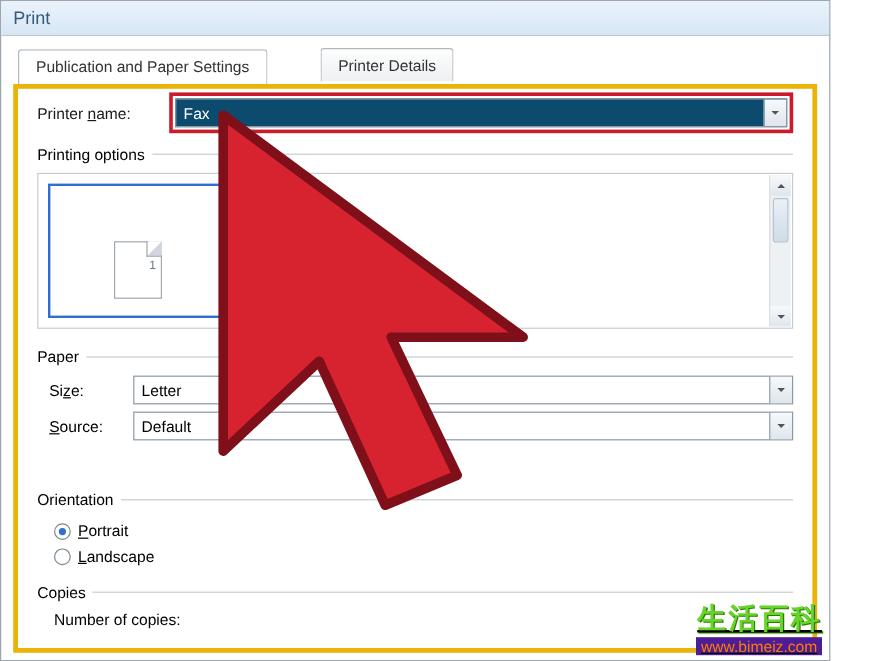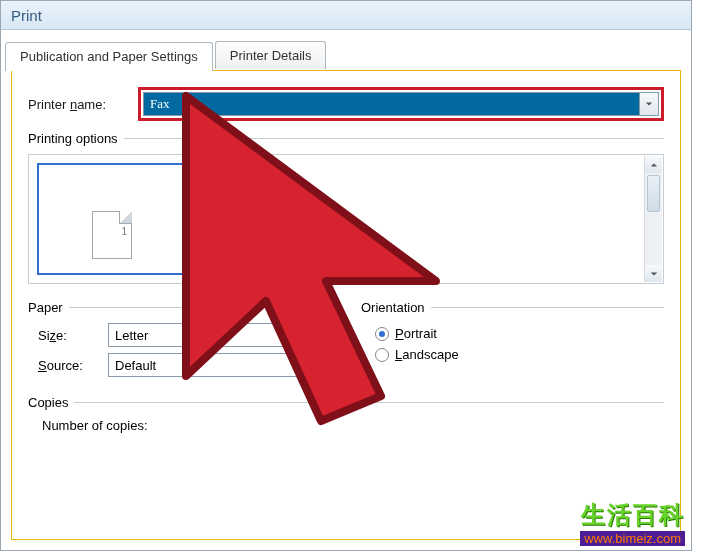--- a/index.html
+++ b/index.html
@@ -1,54 +1,54 @@
 <!DOCTYPE html>
 <html><head>
 <meta charset="utf-8">
 <style>
   html,body{margin:0;padding:0;font-family:"Segoe UI",Tahoma,sans-serif;font-size:13px;color:#000;}
   .window{width:692px;height:551px;box-sizing:border-box;background:#fff;border:1px solid #9aa7b2;position:relative;overflow:hidden;}
   .titlebar{height:28px;background:linear-gradient(#eaf3fb,#d7e7f5);border-bottom:1px solid #b8c7d4;display:flex;align-items:center;padding:0 10px;color:#355a7f;font-size:15px;}
   .body{padding:10px 0 0 0;}
-  .tabs{display:flex;align-items:center;height:30px;margin-left:4px;position:relative;z-index:2;}
+  .tabs{display:flex;align-items:flex-start;height:30px;margin-left:14px;position:relative;z-index:2;gap:42px;}
   .tab{padding:6px 14px 6px 14px;border:1px solid #b0b8bf;background:linear-gradient(#fdfdfd,#eef0f2);border-bottom:none;border-top-left-radius:3px;border-top-right-radius:3px;margin-right:2px;color:#333;cursor:pointer;font-size:13px;}
   .tab.active{background:#fff;position:relative;top:1px;padding-bottom:7px;}
-  .tabpanel{border:1px solid #eab308;margin:0 10px;padding:16px 16px 10px 16px;background:#fff;min-height:470px;box-sizing:border-box;}
+  .tabpanel{border:4px solid #eab308;margin:0 10px;padding:3px 16px 10px 16px;background:#fff;min-height:470px;box-sizing:border-box;}
   .row{display:flex;align-items:center;margin-bottom:10px;}
   .label{min-width:110px;color:#1a1a1a;}
   .label u{text-decoration:underline;}
   .printer-row{}
   .highlight-wrap{flex:1;border:3px solid #cc1b2b;padding:2px;}
   .combo{display:flex;align-items:center;height:22px;border:1px solid #8a9aa8;background:#fff;}
-  .combo.selected{background:#0369a1;color:#fff;font-family:Liberation Serif, serif;}
+  .combo.selected{background:#0c4a6e;color:#fff;}
   .combo .val{flex:1;padding:0 6px;overflow:hidden;white-space:nowrap;}
   .combo .btn{width:18px;height:100%;border-left:1px solid #8a9aa8;background:linear-gradient(#f7f9fb,#dfe6ec);display:flex;align-items:center;justify-content:center;}
   .combo .btn svg{width:8px;height:8px;}
   .section-title{display:flex;align-items:center;margin:6px 0 8px 0;text-align:right;}
   .section-title span{padding-right:6px;}
   .section-title::after{content:"";flex:1;height:1px;background:#c7ccd1;}
   .options-scroll{border:1px solid #c7ccd1;height:130px;display:flex;padding:8px;box-sizing:border-box;position:relative;}
   .scroll-track{position:absolute;right:1px;top:1px;bottom:1px;width:17px;background:#eef1f4;border-left:1px solid #d6dadf;}
   .scroll-btn{height:17px;background:linear-gradient(#f7f9fb,#dfe6ec);display:flex;align-items:center;justify-content:center;}
   .scroll-thumb{position:absolute;left:2px;right:2px;top:19px;height:35px;background:linear-gradient(#eaf1f8,#cfdbe7);border:1px solid #b6c3d0;border-radius:2px;}
   .option-tile{width:150px;height:112px;border:2px solid #2f6fd0;padding:6px;box-sizing:border-box;text-align:center;display:flex;flex-direction:column;align-items:center;justify-content:flex-end;cursor:pointer;}
   .page-icon{width:38px;height:46px;background:#fff;border:1px solid #a0a8b0;position:relative;margin-bottom:8px;}
   .page-icon::before{content:"";position:absolute;right:-1px;top:-1px;width:12px;height:12px;background:linear-gradient(135deg,#fff 48%,#cfd6dd 52%);border-left:1px solid #a0a8b0;border-bottom:1px solid #a0a8b0;}
   .page-icon .n{position:absolute;right:4px;top:14px;font-size:10px;color:#6a7885;}
-  .two-col{display:flex;gap:30px;margin-top:10px;}
+  .two-col{display:flex;gap:30px;margin-top:10px;flex-direction:column;}
   .col{flex:1;}
   .field-row{display:flex;align-items:center;margin:6px 0;}
   .field-row .lbl{width:70px;padding-left:10px;}
   .field-row .control{flex:1;}
   .combo.normal{background:#fff;color:#000;}
   .radio{display:flex;align-items:center;padding:3px 0 3px 14px;cursor:pointer;}
   .radio .dot{width:12px;height:12px;border:1px solid #7a8893;border-radius:50%;margin-right:6px;display:flex;align-items:center;justify-content:center;background:#fff;}
   .radio.checked .dot::after{content:"";width:6px;height:6px;border-radius:50%;background:#2f6fd0;}
   .cursor-overlay{position:absolute;left:155px;top:85px;pointer-events:none;}
-  .watermark{position:absolute;right:6px;bottom:4px;text-align:right;pointer-events:none;}
+  .watermark{position:absolute;right:6px;bottom:4px;text-align:right;pointer-events:none;text-decoration:underline;}
   .watermark .cn{font-size:24px;font-weight:bold;color:#66d42a;text-shadow:1px 1px 0 #2a7a00;letter-spacing:2px;}
   .watermark .url{font-size:13px;color:#ff7a00;background:#4c1d95;padding:0 4px;}
 </style>
 </head>
 <body>
 
 <div class="window">
 
   <div class="titlebar">
     <span>Print</span>

